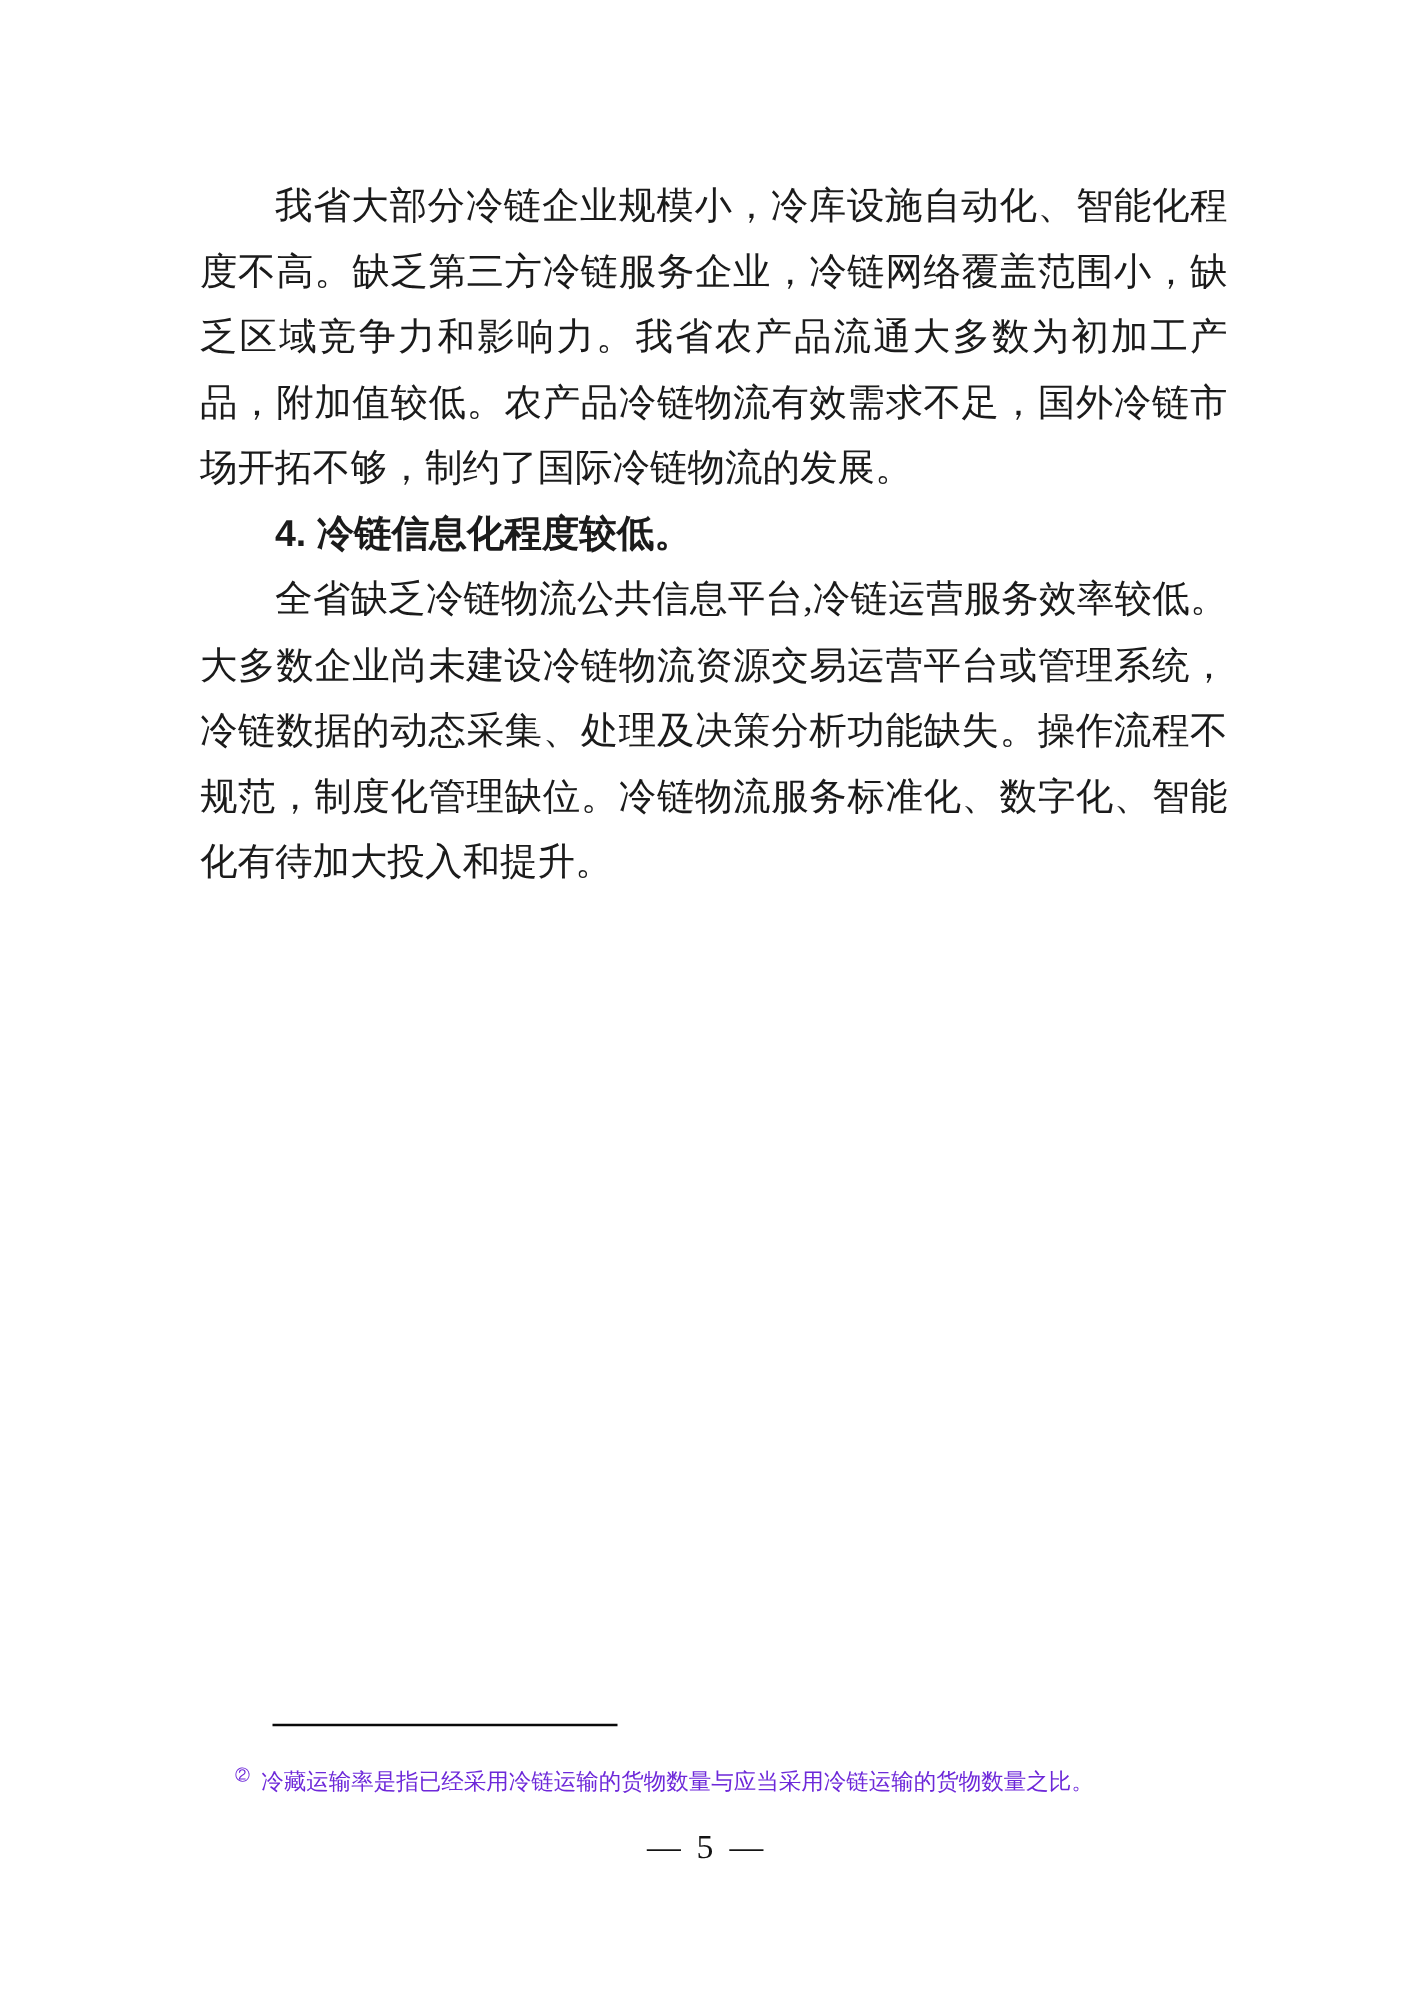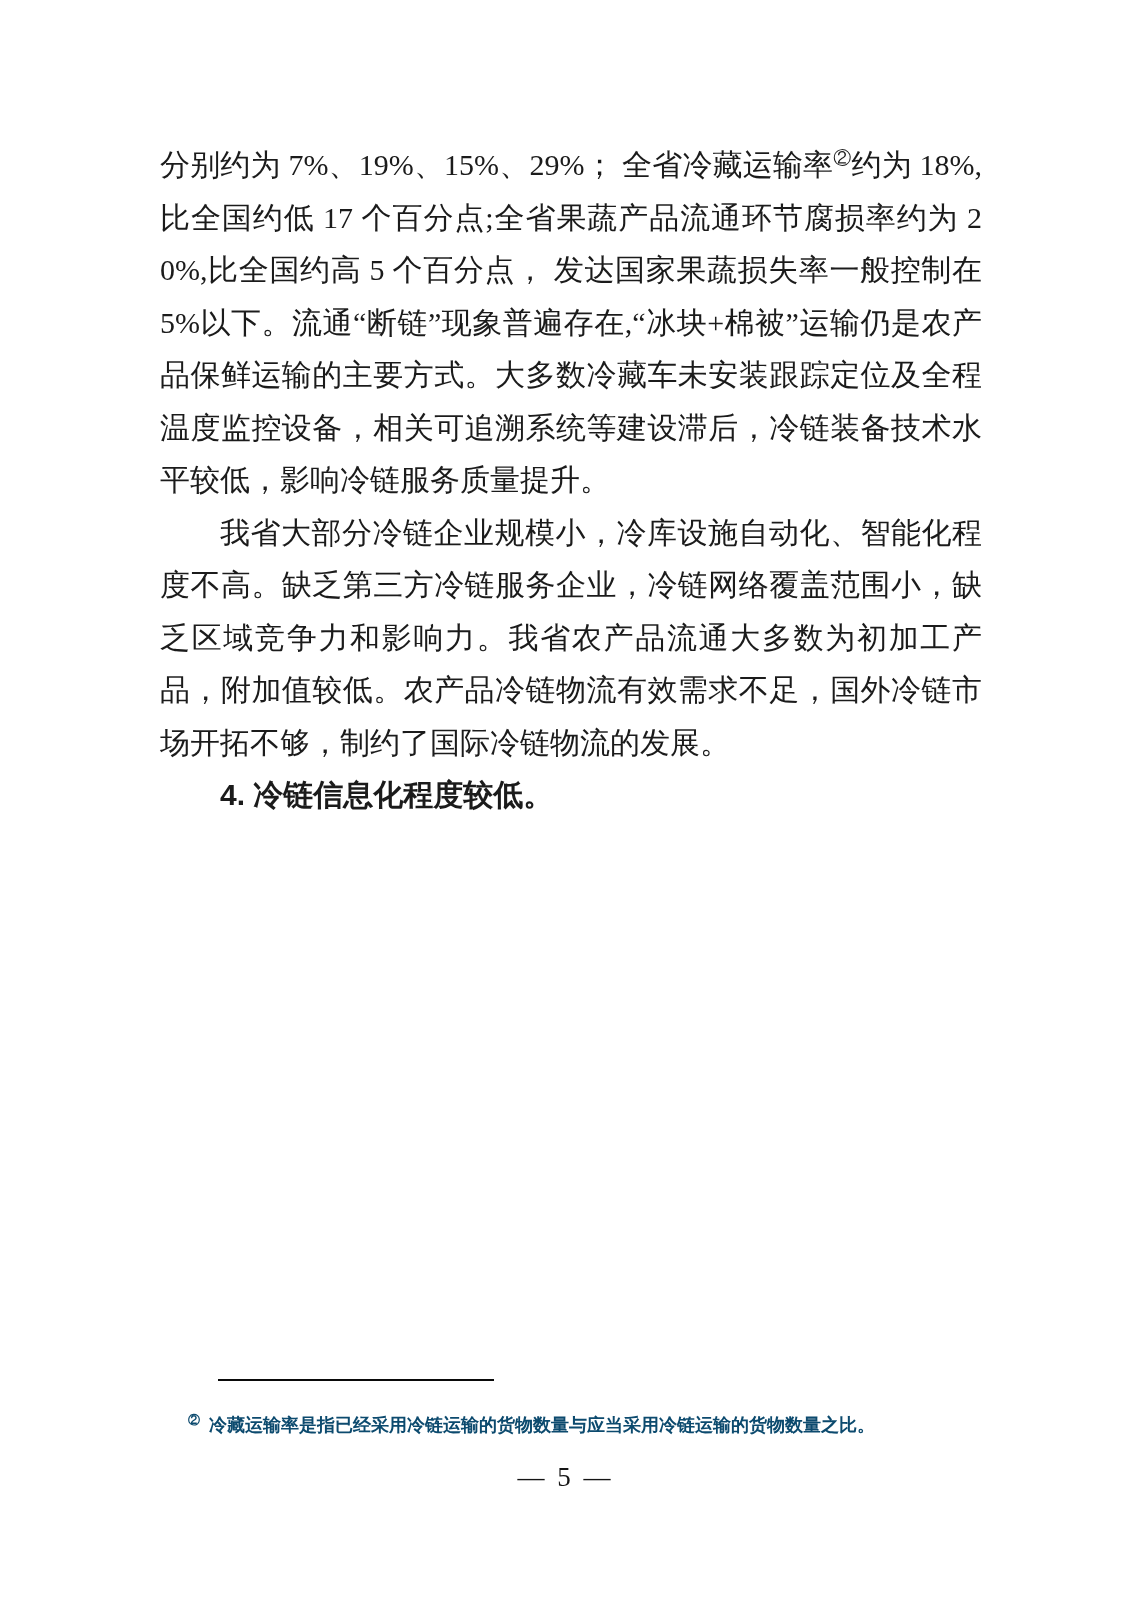--- a/index.html
+++ b/index.html
@@ -54,25 +54,24 @@
     height: 2px;
     background: #0a0a0a;
   }
   .footnote {
     position: absolute;
     left: 188px;
     top: 1412px;
     width: 724px;
     font-size: 18px;
     line-height: 27px;
-    color: #0c4a6e;
+    color: #6d28d9;
     text-align: justify;
     text-justify: inter-character;
     word-break: break-all;
-    font-weight: bold;
   }
   .fn-marker {
     font-size: 12px;
     vertical-align: super;
     line-height: 0;
     margin-right: 9px;
   }
   .page-number {
     position: absolute;
     left: 0;
@@ -84,27 +83,27 @@
     color: #141414;
   }
 </style>
 </head>
 <body>
 
 <div class="page">
 
   <div class="content">
 
-    <p class="cont-para"><span>分别约为 7%、19%、15%、29%； 全省冷藏运输率</span><sup class="fn-ref">②</sup><span>约为 18%,比全国约低 17 个百分点;全省果蔬产品流通环节腐损率约为 20%,比全国约高 5 个百分点， 发达国家果蔬损失率一般控制在 5%以下。流通“断链”现象普遍存在,“冰块+棉被”运输仍是农产品保鲜运输的主要方式。大多数冷藏车未安装跟踪定位及全程温度监控设备，相关可追溯系统等建设滞后，冷链装备技术水平较低，影响冷链服务质量提升。</span></p>
 
 
     <p class="body-para">我省大部分冷链企业规模小，冷库设施自动化、智能化程度不高。缺乏第三方冷链服务企业，冷链网络覆盖范围小，缺乏区域竞争力和影响力。我省农产品流通大多数为初加工产品，附加值较低。农产品冷链物流有效需求不足，国外冷链市场开拓不够，制约了国际冷链物流的发展。</p>
 
     <p class="heading">4. 冷链信息化程度较低。</p>
 
+    <p class="body-para">全省缺乏冷链物流公共信息平台,冷链运营服务效率较低。大多数企业尚未建设冷链物流资源交易运营平台或管理系统，冷链数据的动态采集、处理及决策分析功能缺失。操作流程不规范，制度化管理缺位。冷链物流服务标准化、数字化、智能化有待加大投入和提升。</p>
 
 
 
   </div>
 
   <div class="footnote-rule"></div>
 
   <div class="footnote"><sup class="fn-marker">②</sup><span>冷藏运输率是指已经采用冷链运输的货物数量与应当采用冷链运输的货物数量之比。</span></div>
 
   <div class="page-number">— 5 —</div>

